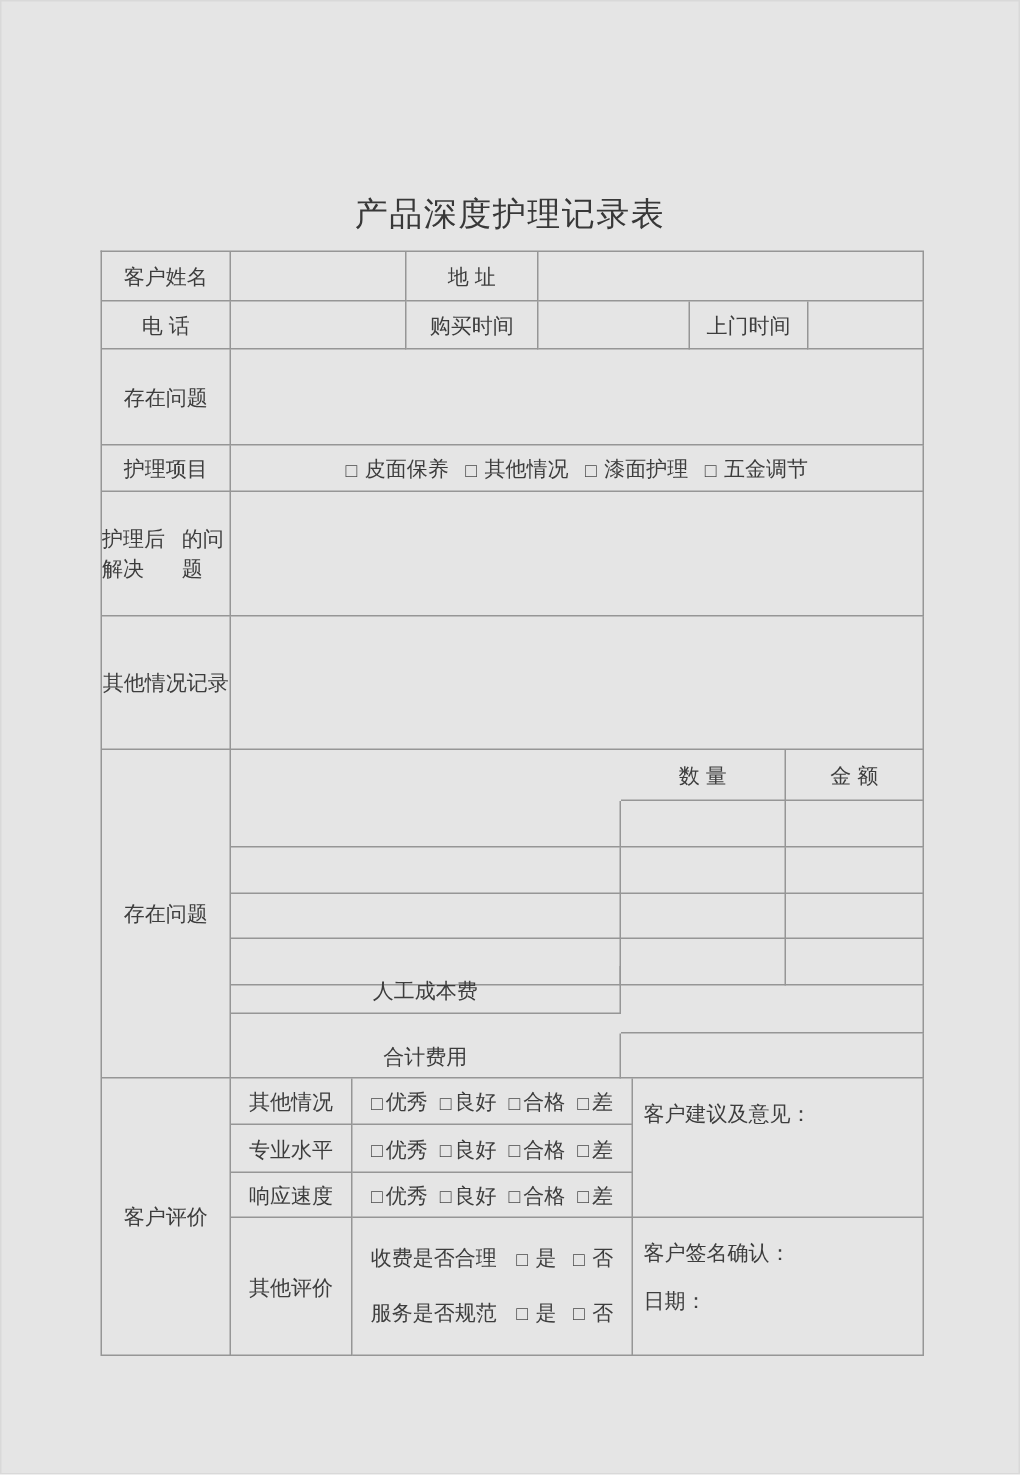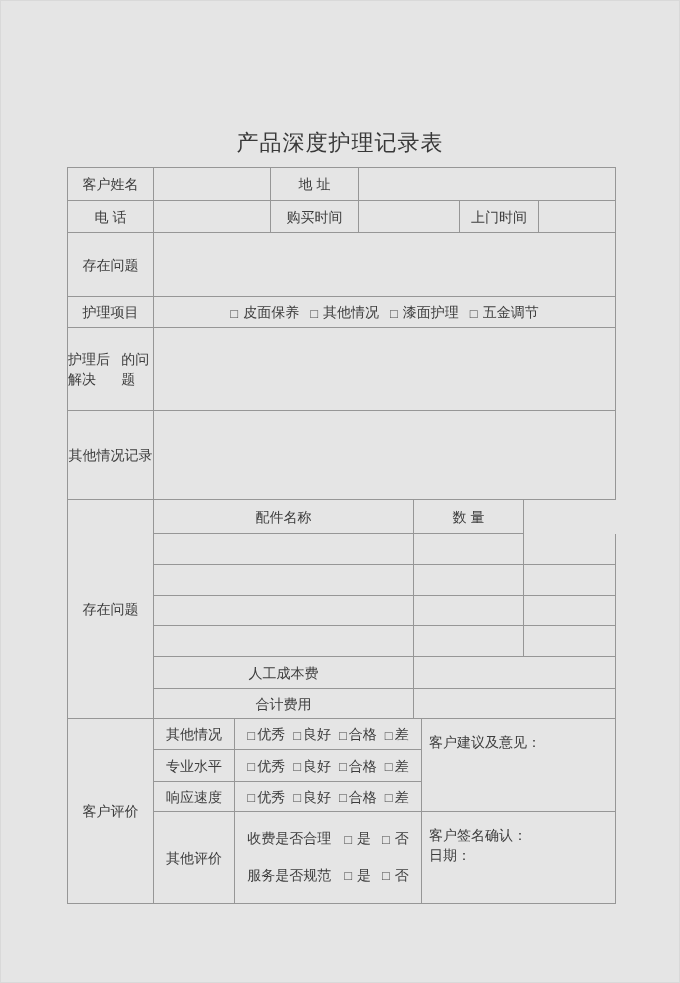--- a/index.html
+++ b/index.html
@@ -69,20 +69,21 @@
     flex-direction:column;
     justify-content:space-around;
     padding:8px 0 10px 0;
     text-align:center;
   }
   .signature-cell{
     flex-direction:column;
     align-items:flex-start;
     justify-content:flex-start;
     padding:13px 6px 12px 7px;
+    gap:12px;
   }
 </style>
 </head>
 <body>
 
 <div class="page">
 
   <div class="form-title">产品深度护理记录表</div>
 
   <div class="form-table">
@@ -131,40 +132,40 @@
     <div class="cell" style="left:86px;top:160px;width:462px;height:83px"></div>
 
     <div class="cell two-line" style="left:0;top:243px;width:86px;height:89px">
       <span>其他情况</span>
       <span>记录</span>
     </div>
     <div class="cell" style="left:86px;top:243px;width:462px;height:89px"></div>
 
     <div class="cell" style="left:0;top:332px;width:86px;height:219px">存在问题</div>
 
-    <div class="cell" style="left:86px;top:332px;width:260px;height:34px">配件名称</div>
     <div class="cell" style="left:346px;top:332px;width:110px;height:34px">数 量</div>
+    <div class="cell" style="left:456px;top:332px;width:92px;height:34px">金 额</div>
 
     <div class="cell" style="left:86px;top:366px;width:260px;height:31px"></div>
     <div class="cell" style="left:346px;top:366px;width:110px;height:31px"></div>
     <div class="cell" style="left:456px;top:366px;width:92px;height:31px"></div>
 
     <div class="cell" style="left:86px;top:397px;width:260px;height:31px"></div>
     <div class="cell" style="left:346px;top:397px;width:110px;height:31px"></div>
     <div class="cell" style="left:456px;top:397px;width:92px;height:31px"></div>
 
     <div class="cell" style="left:86px;top:428px;width:260px;height:30px"></div>
     <div class="cell" style="left:346px;top:428px;width:110px;height:30px"></div>
     <div class="cell" style="left:456px;top:428px;width:92px;height:30px"></div>
 
     <div class="cell" style="left:86px;top:458px;width:260px;height:31px"></div>
     <div class="cell" style="left:346px;top:458px;width:110px;height:31px"></div>
     <div class="cell" style="left:456px;top:458px;width:92px;height:31px"></div>
 
-    <div class="cell" style="left:86px;top:489px;width:260px;height:32px">人工成本费</div>
+    <div class="cell" style="left:86px;top:476px;width:260px;height:32px">人工成本费</div>
     <div class="cell" style="left:346px;top:489px;width:202px;height:32px"></div>
     <div class="cell" style="left:86px;top:521px;width:260px;height:30px">合计费用</div>
     <div class="cell" style="left:346px;top:521px;width:202px;height:30px"></div>
 
     <div class="cell" style="left:0;top:551px;width:86px;height:185px">客户评价</div>
 
     <div class="cell" style="left:86px;top:551px;width:81px;height:31px">其他情况</div>
     <div class="cell" style="left:167px;top:551px;width:187px;height:31px">
       <span class="cb-group tight">
           <span class="cb-item">

